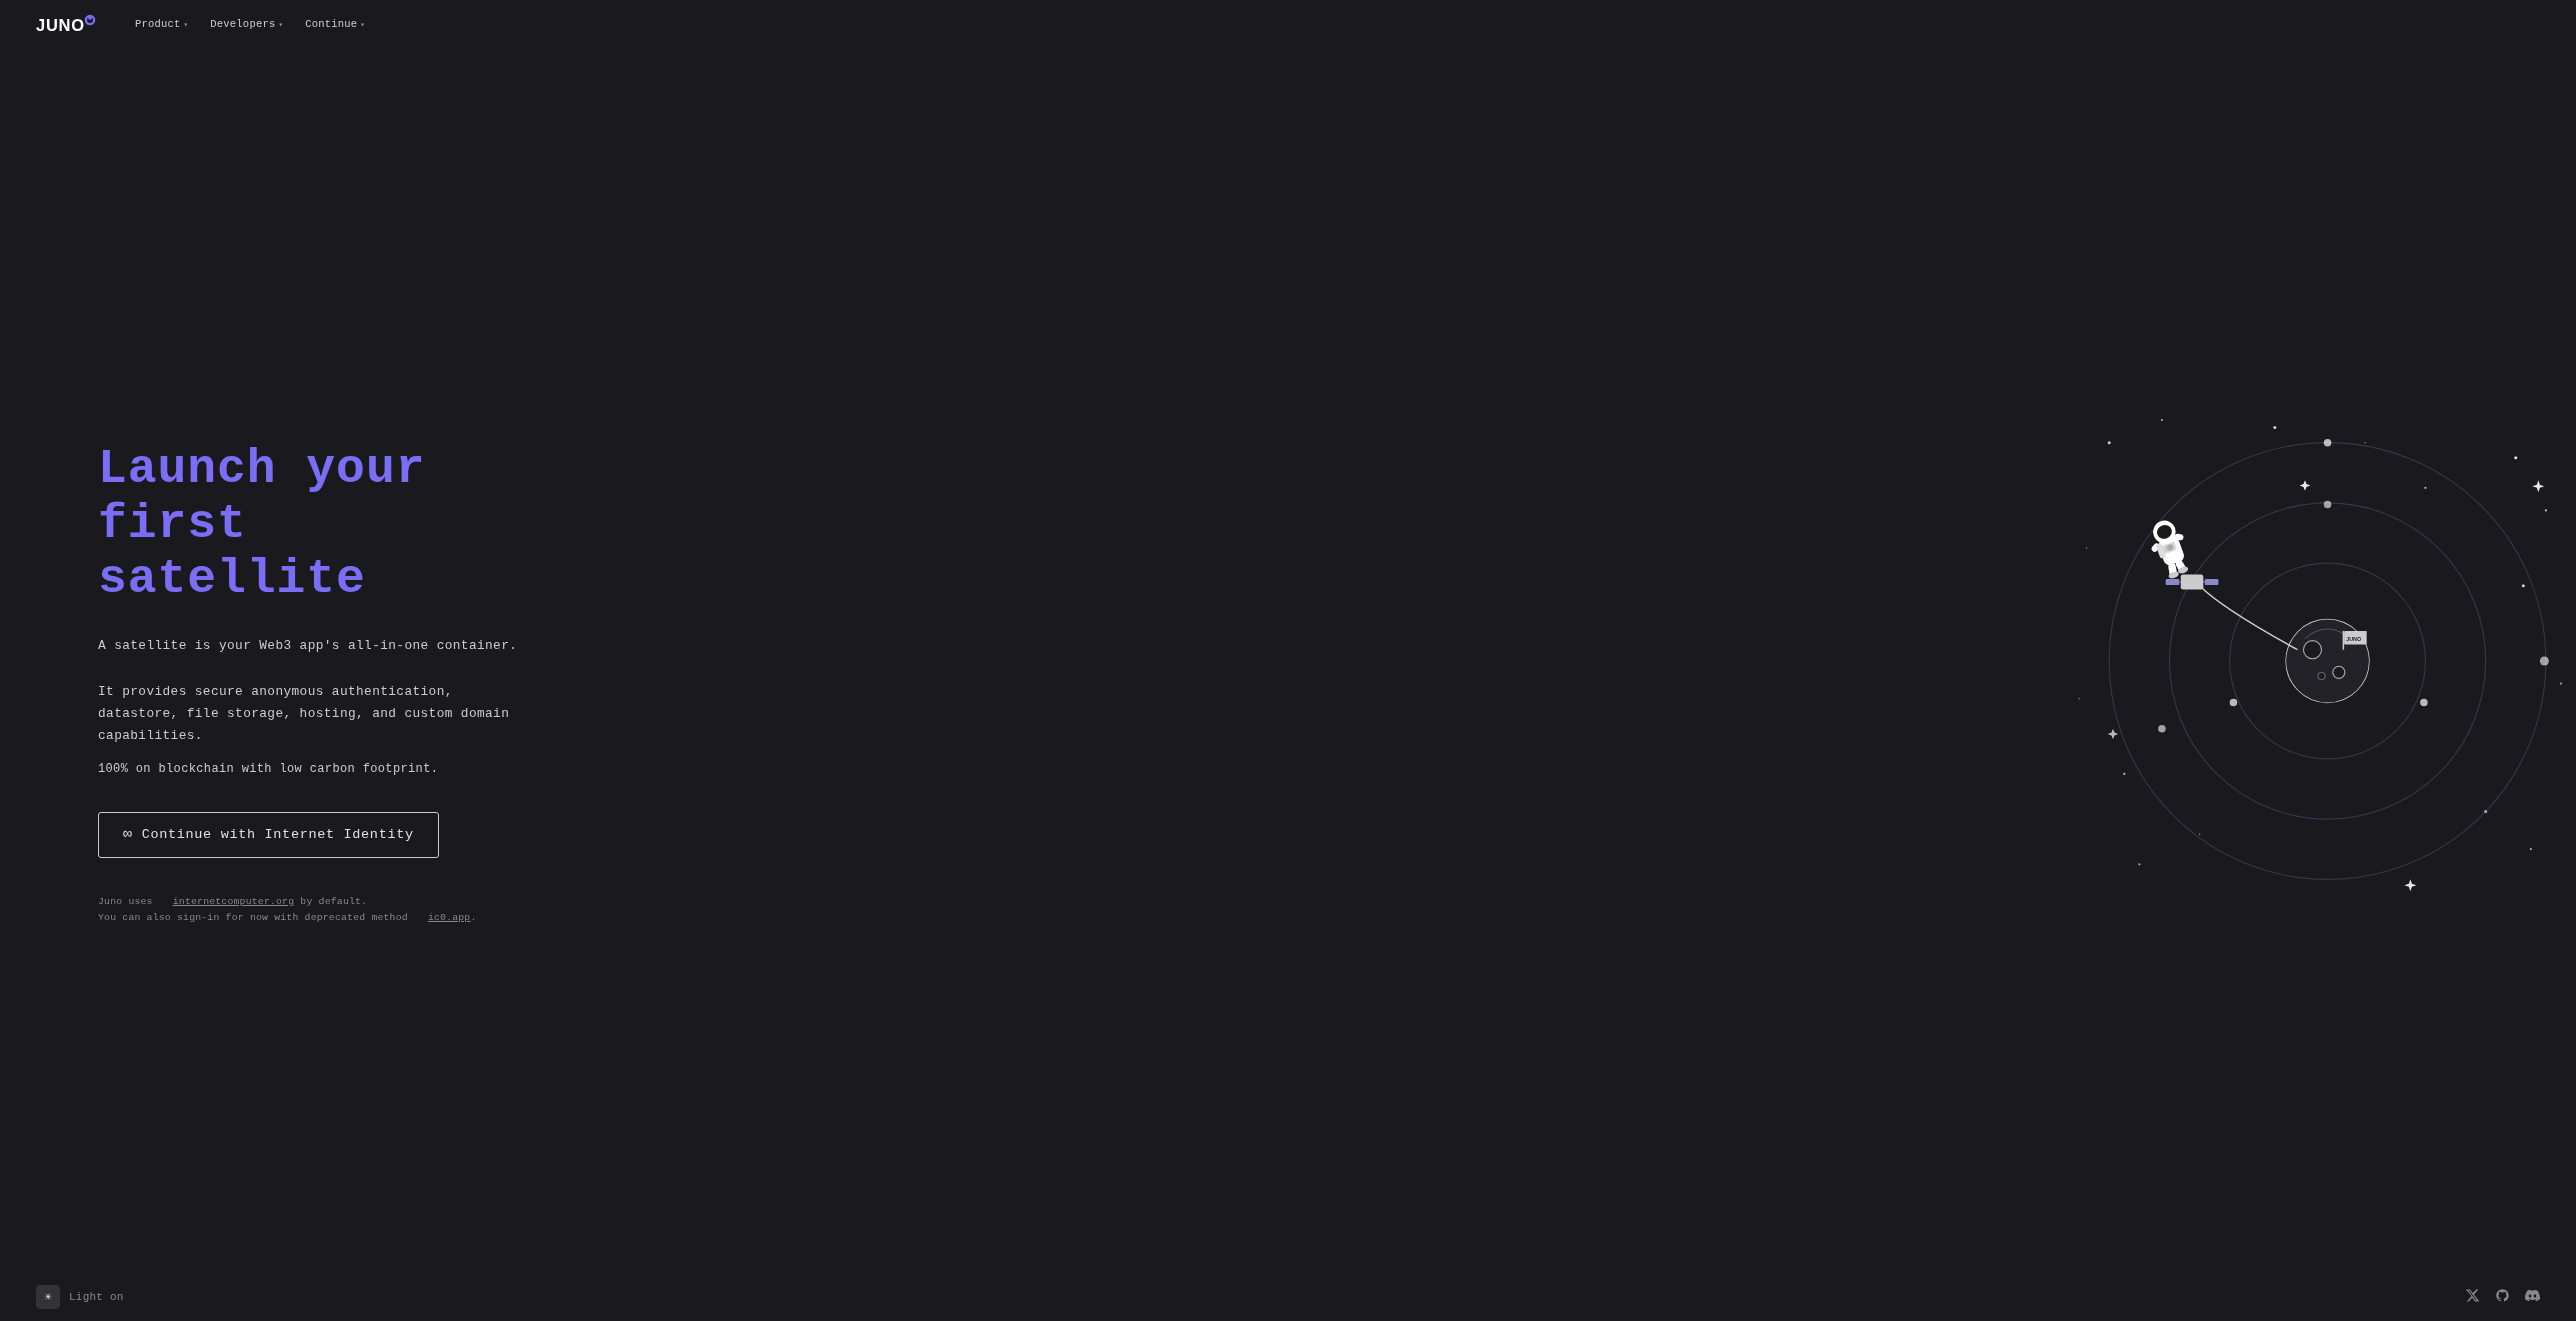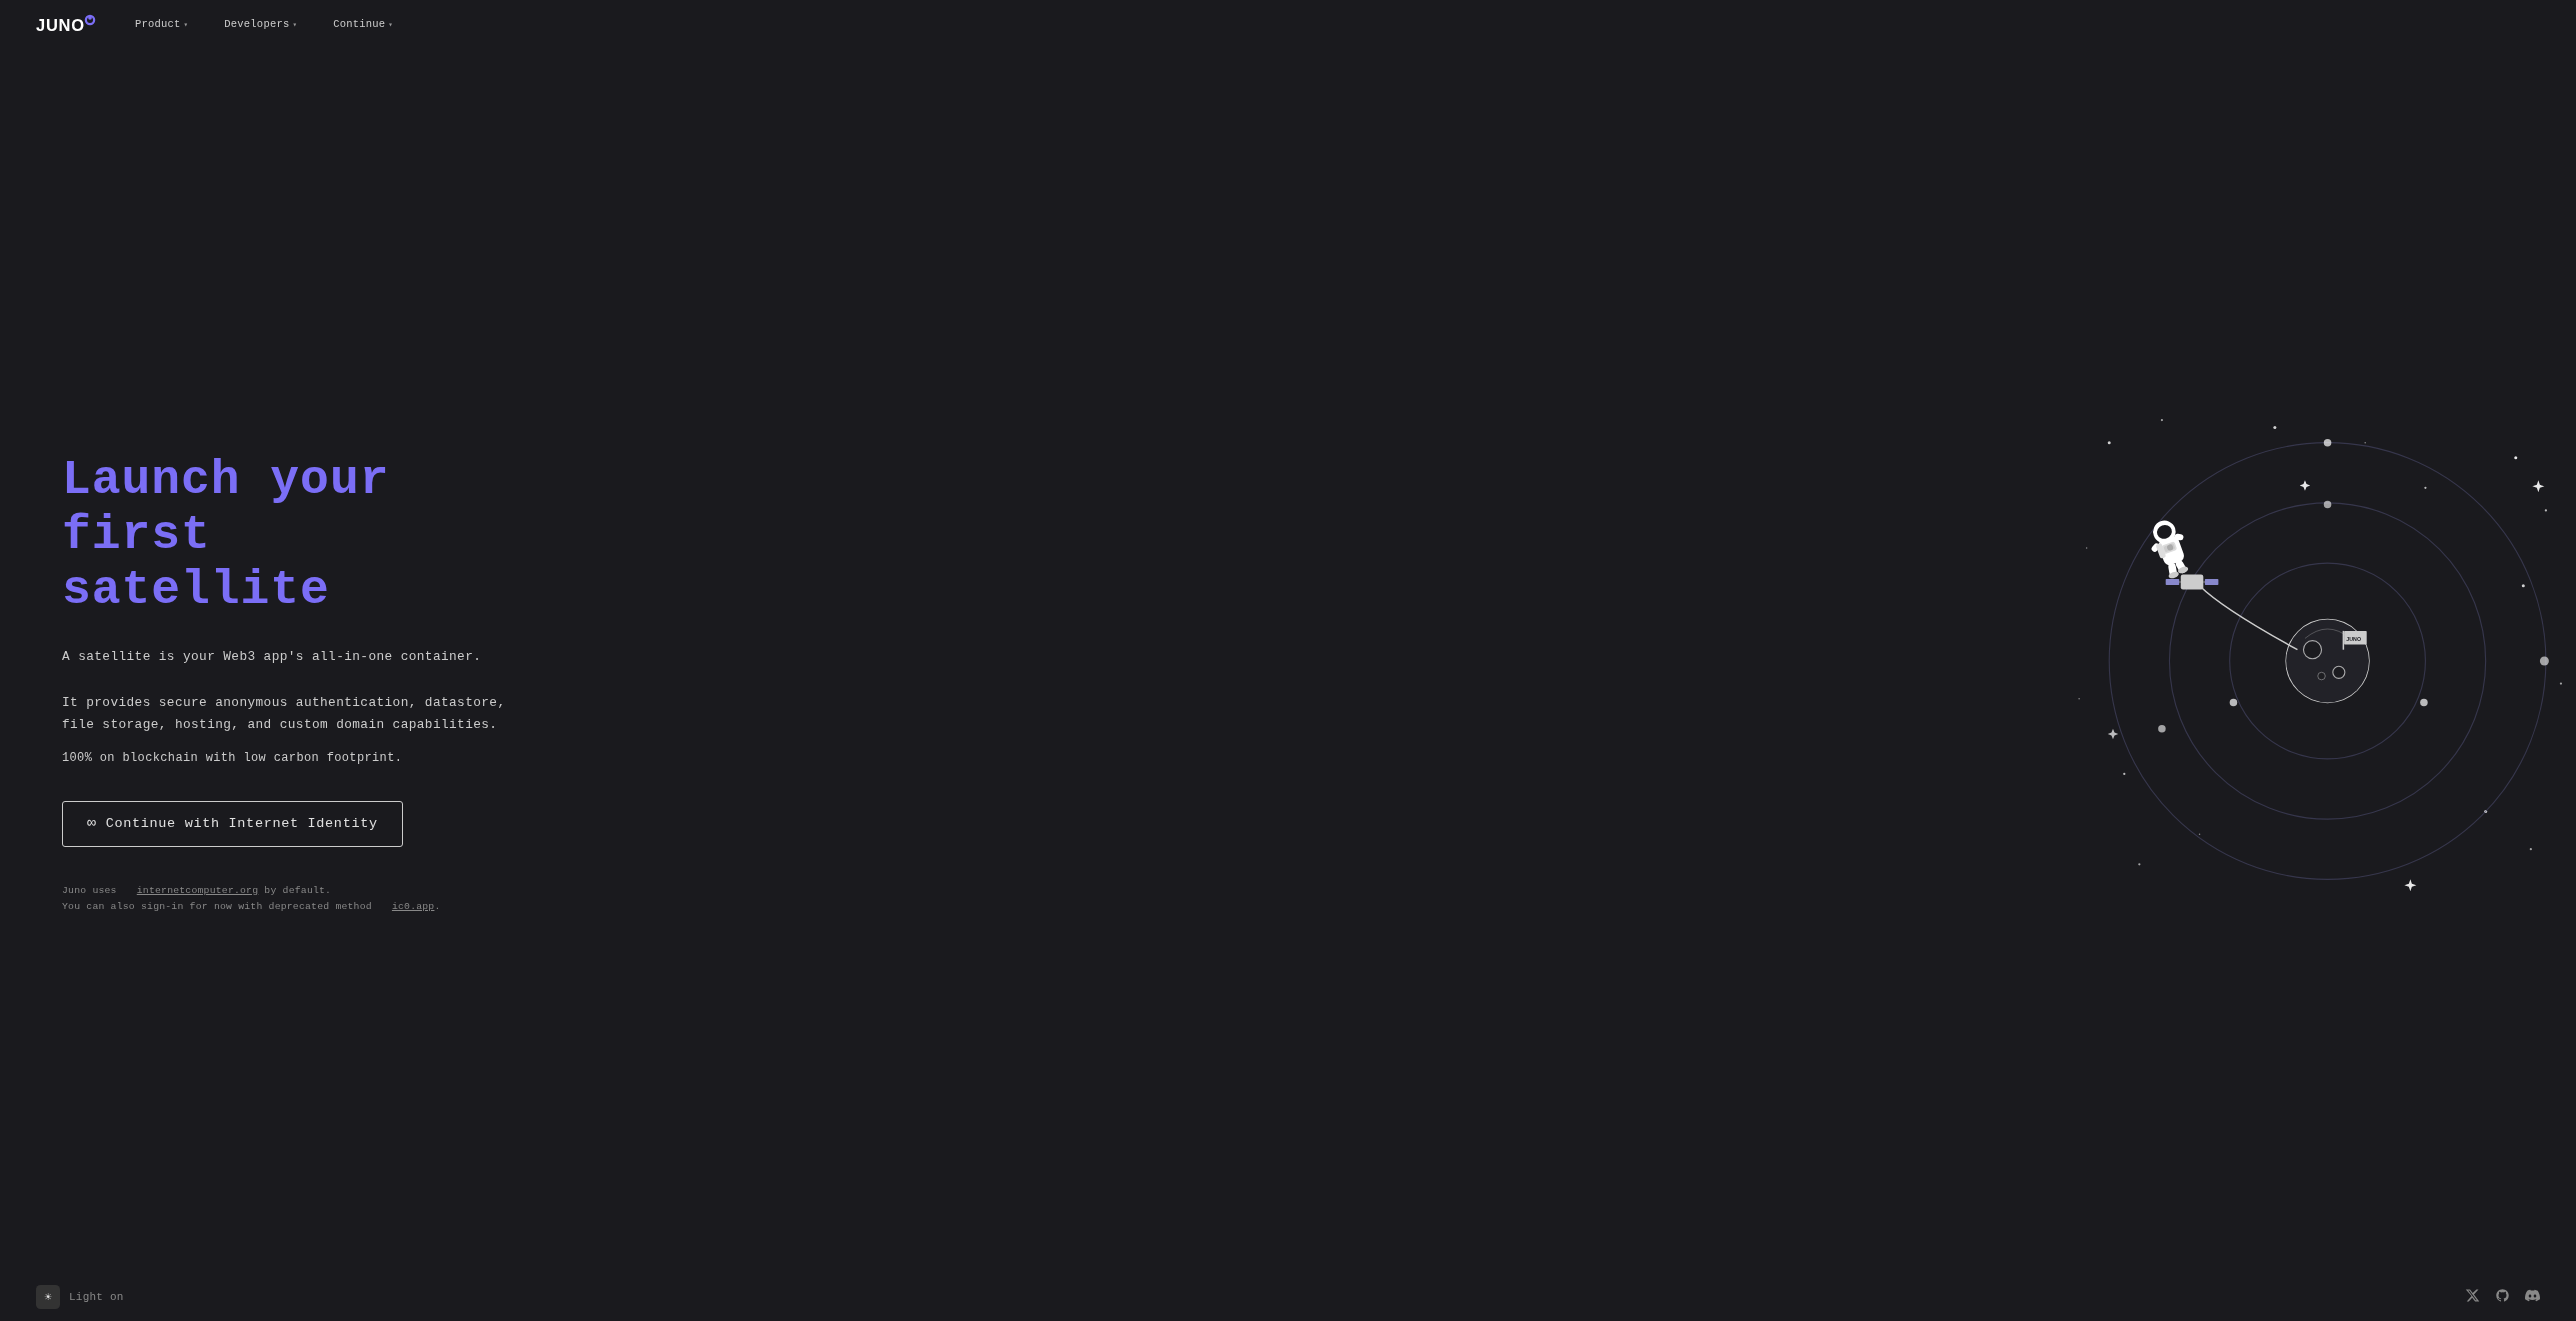--- a/index.html
+++ b/index.html
@@ -35,21 +35,21 @@
     }
 
     .logo-svg {
       width: 60px;
       height: 27px;
     }
 
     .nav-links {
       display: flex;
       align-items: center;
-      gap: 18px;
+      gap: 4px;
       flex: 1;
     }
 
     .nav-item {
       display: flex;
       align-items: center;
       gap: 3px;
       padding: 4.5px 9px;
       color: #cccccc;
       font-size: 10.5px;
@@ -69,21 +69,21 @@
       flex: 1;
       display: flex;
       align-items: center;
       min-height: 100vh;
       padding-top: 48px;
       position: relative;
       overflow: hidden;
     }
 
     .hero-content {
-      padding: 0 0 0 62px;
+      padding: 0 0 0 98px;
       max-width: 527px;
       z-index: 2;
       position: relative;
     }
 
     .hero-title {
       font-size: 48px;
       font-weight: 700;
       color: #7b6ef6;
       line-height: 1.15;

